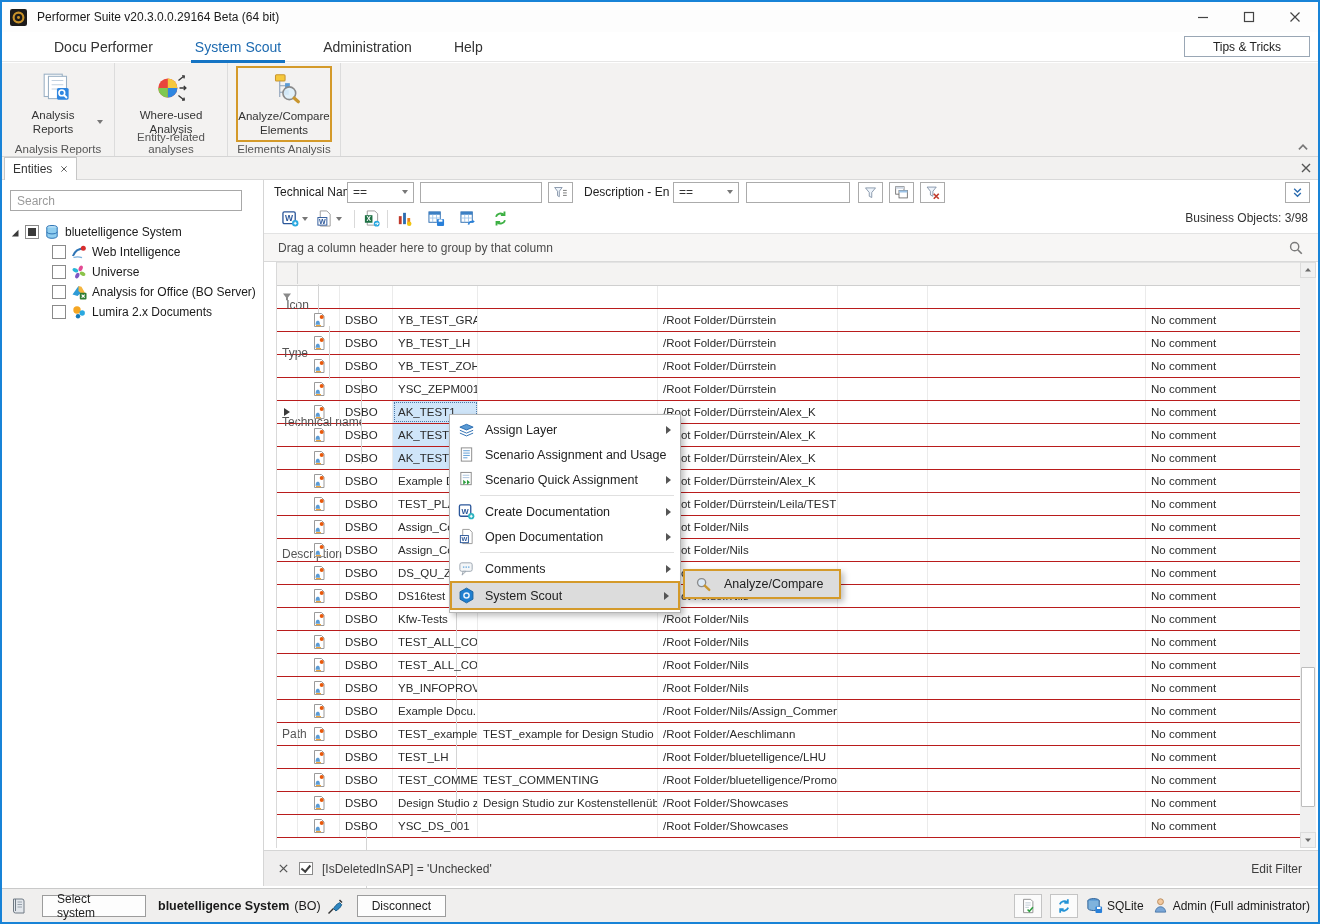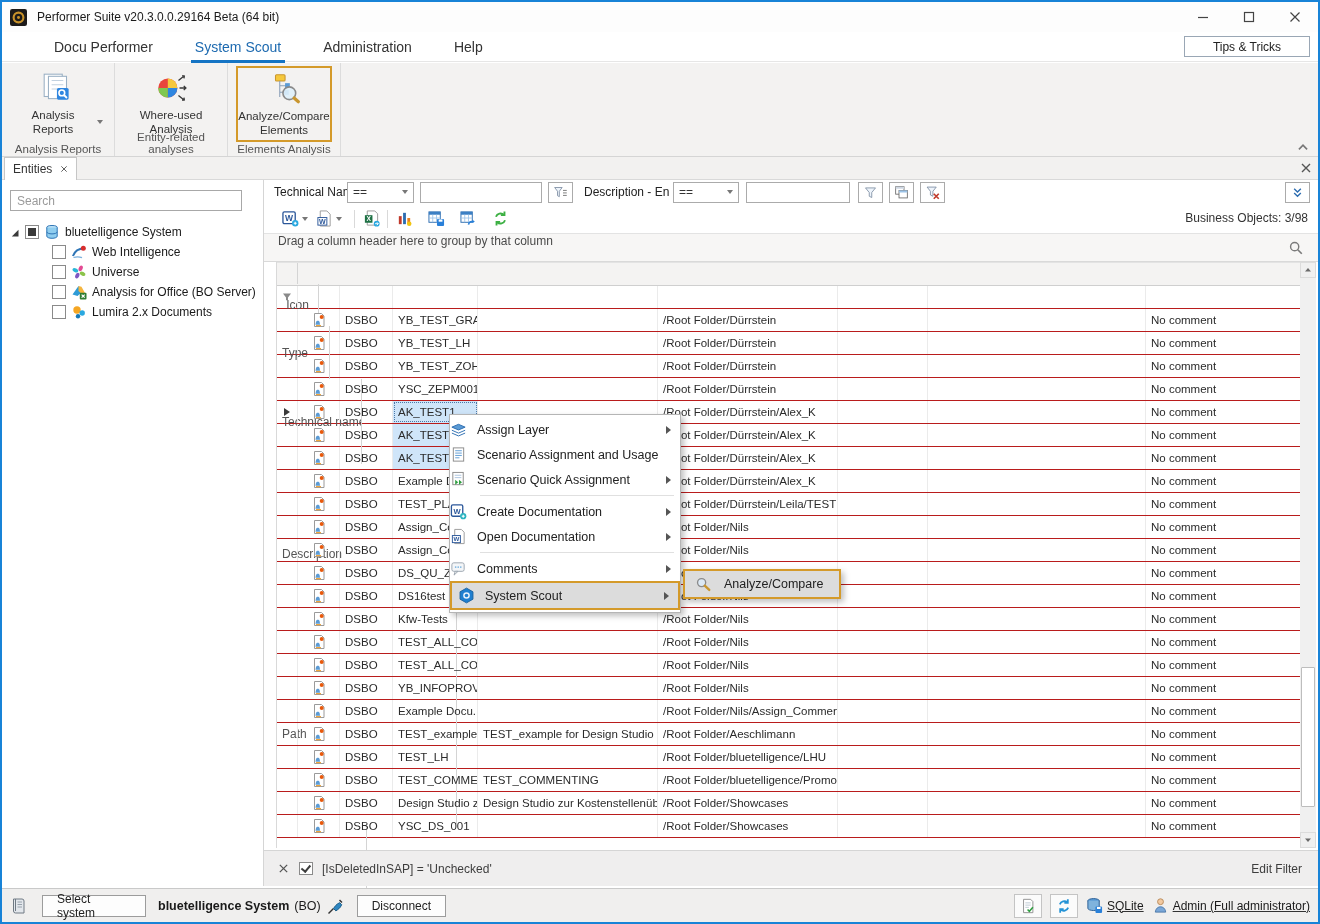--- a/index.html
+++ b/index.html
@@ -69,21 +69,21 @@
   .fbtn svg { width:15px; height:15px; }
   .abs { position:absolute; }
 
   .toolbar { position:absolute; left:0; top:25px; right:0; height:27px; display:flex; align-items:center; }
   .ticon { width:20px; height:20px; display:inline-flex; align-items:center; justify-content:center; }
   .ticon svg { width:17px; height:17px; }
   .tsep { width:1px; height:18px; background:#d9d9d9; margin:0 6px; }
   .tcaret { margin:0 6px 0 2px; }
   .counter { position:absolute; right:10px; top:6px; font-size:12px; color:#333; }
 
-  .groupbar { position:absolute; left:0; top:53px; right:0; height:29px; background:#f7f6f5; border-top:1px solid #e3e3e3; border-bottom:1px solid #d9d9d9; display:flex; }
+  .groupbar { position:absolute; left:0; top:53px; right:0; height:29px; background:#f7f6f5; border-top:1px solid #e3e3e3; border-bottom:1px solid #d9d9d9; display:flex; align-items:center; }
   .groupbar .gtext { margin-left:14px; font-size:12px; color:#4a4a4a; }
   .groupbar .gmag { position:absolute; right:14px; top:6px; width:16px; height:16px; }
 
   
   .grid { position:absolute; left:12px; top:82px; width:1029px; bottom:38px; border-left:1px solid #d9d9d9; }
   .hrow { display:flex; height:24px; background:#f4f3f2; border-bottom:1px solid #cfcfcf; border-top:1px solid #e3e3e3;flex-direction:column; }
   .hcell { font-size:12px; color:#555; display:flex; align-items:center; padding:0 5px; border-right:1px solid #d4d4d4; overflow:hidden; white-space:nowrap; }
   .row { display:flex; height:23px; border-bottom:1px solid #b91c1c; background:#fff; }
   .cell { font-size:11.5px; color:#2b2b2b; display:flex; align-items:center; padding:0 5px; border-right:1px solid #ebebeb; overflow:hidden; white-space:nowrap; }
   .c-ind { width:21px; flex:0 0 21px; justify-content:center; padding:0; }
@@ -116,29 +116,29 @@
   .fexpr { margin-left:9px; font-size:12px; color:#3d3d3d; }
   .editfilter { position:absolute; right:16px; font-size:12px; color:#3d3d3d; }
 
   
   .statusbar { position:absolute; left:0; right:0; bottom:0; height:34px; background:#f0efee; border-top:1px solid #c9c9c9; display:flex; align-items:center; }
   .sb-ico { width:18px; height:18px; margin-left:8px; }
   .sb-ico svg { width:18px; height:18px; }
   .sb-btn { height:22px; border:1px solid #9c9c9c; background:#fdfdfd; display:flex; align-items:center; justify-content:center; font-size:12px; color:#222; padding:0 14px; }
   .sb-sys { font-size:12.5px; font-weight:bold; color:#1a1a1a; margin-left:12px; }
   .sb-type { font-size:12.5px; color:#1a1a1a; margin-left:5px; }
-  .sb-right { position:absolute; right:8px; display:flex; align-items:center; gap:8px;text-decoration:underline; }
+  .sb-right { position:absolute; right:8px; display:flex; align-items:center; gap:8px; }
   .sb-iconbtn { width:28px; height:24px; border:1px solid #c4c4c4; background:#fbfbfb; display:flex; align-items:center; justify-content:center; }
   .sb-iconbtn svg { width:16px; height:16px; }
   .sb-txtico { display:flex; align-items:center; gap:4px; font-size:12px; color:#1a1a1a; }
   .sb-txtico svg { width:17px; height:17px; }
 
   
   .ctxmenu { position:absolute; left:447px; top:412px; width:232px; background:#fff; border:1px solid #b5b5b5; box-shadow:3px 3px 6px rgba(0,0,0,0.25); z-index:50; padding:2px 0; }
-  .mi { height:25px; display:flex; align-items:center; position:relative; padding-left:0; }
+  .mi { height:25px; display:flex; align-items:center; position:relative; padding-left:8px; }
   .mi .mico { width:17px; height:17px; flex:0 0 17px; }
   .mi .mico svg { width:17px; height:17px; }
   .mi .mlabel { margin-left:10px; font-size:12.5px; color:#222; white-space:nowrap; }
   .mi .subarrow { position:absolute; right:9px; width:0; height:0; border-top:4px solid transparent; border-bottom:4px solid transparent; border-left:5px solid #555; }
   .mi.hl { background:#dcdcdc; border:2px solid #d49a2a; height:29px; padding-left:6px; }
   .msep { height:1px; background:#e0e0e0; margin:3px 6px 3px 30px; }
   .submenu { position:absolute; left:681px; top:567px; width:158px; height:30px; background:#dcdcdc; border:2px solid #d49a2a; box-shadow:3px 3px 6px rgba(0,0,0,0.25); z-index:51; display:flex; align-items:center; }
   .submenu .mico { width:17px; height:17px; margin-left:10px; }
   .submenu .mico svg { width:17px; height:17px; }
   .submenu .mlabel { margin-left:12px; font-size:12.5px; color:#222; }

